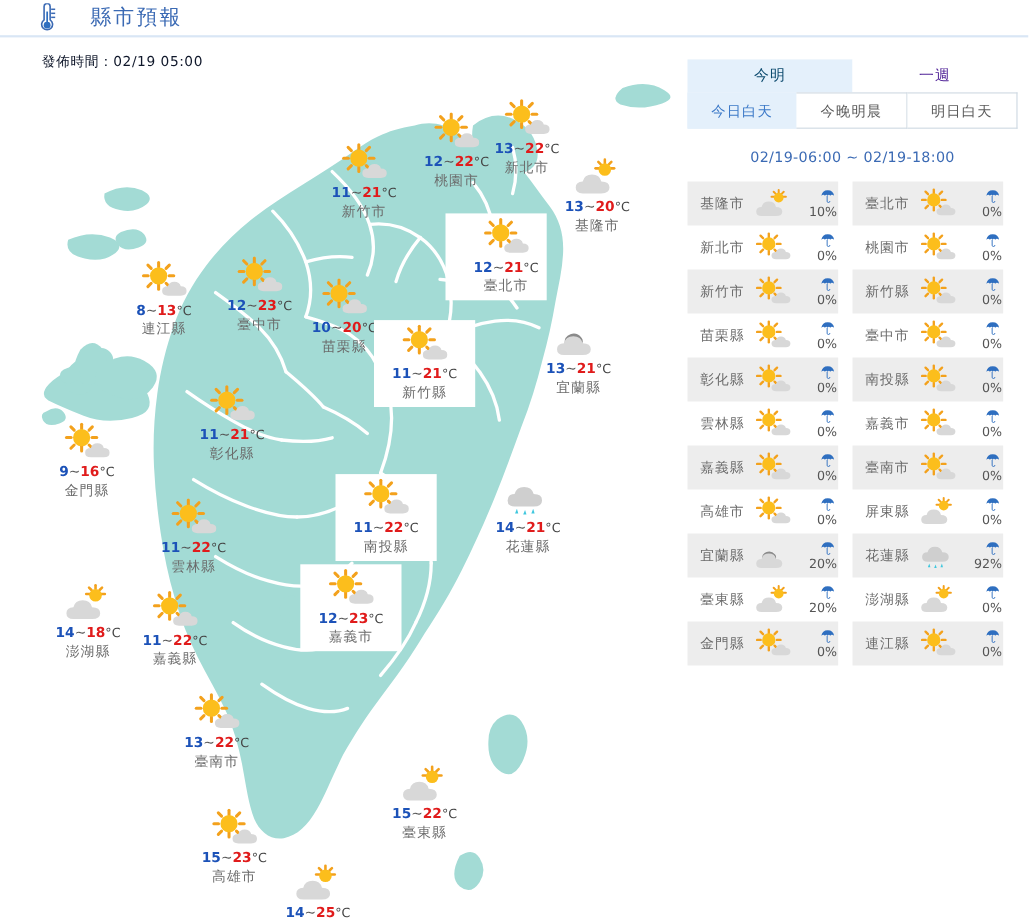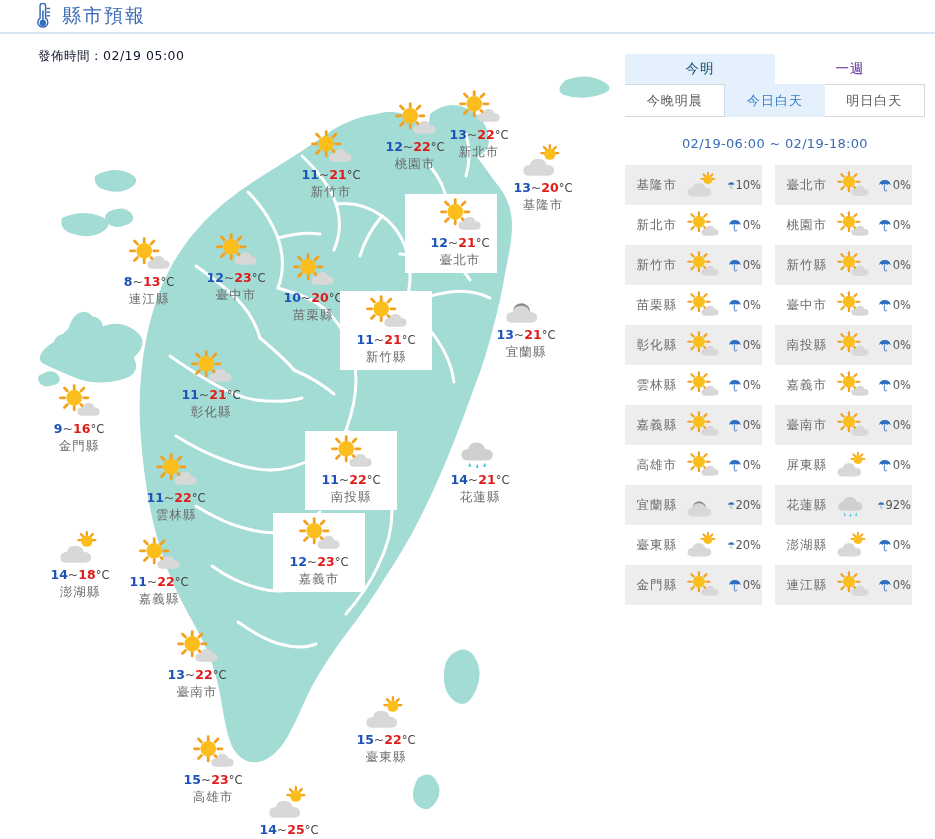--- a/index.html
+++ b/index.html
@@ -15,20 +15,21 @@
     height:34px;
     border-bottom:2px solid #d9e6f5;
     display:flex;align-items:center;
     padding-left:30px;
     box-sizing:border-box;
   }
   #thermo-icon{width:22px;height:26px;margin-right:10px;flex:0 0 auto;}
   #page-title{
     font-size:19px;color:#3b6ab4;letter-spacing:2px;
     font-family:Liberation Mono, monospace;
+    margin-left:20px;
   }
   #issue-time{
     position:absolute;left:38px;top:48px;
     font-size:12.5px;color:#0f172a;letter-spacing:.5px;
   }
 
   
   #wrap{position:absolute;top:36px;left:0;width:935px;height:803px;}
   #map-pane{position:absolute;left:0;top:0;width:620px;height:803px;}
   #list-pane{position:absolute;left:625px;top:18px;width:300px;}
@@ -87,21 +88,21 @@
   }
   .city-cell.shade{background:#ededed;}
   .city-cell .cname{
     width:52px;text-align:right;
     font-size:12.5px;color:#6b6b6b;letter-spacing:1px;
     flex:0 0 auto;
   }
   .city-cell .cicon{width:36px;height:28px;flex:0 0 auto;margin-left:8px;}
   .city-cell .crain{
     flex:0 0 auto;margin-left:6px;
-    display:flex;flex-direction:row;align-items:flex-end;
+    display:flex;flex-direction:column;align-items:flex-end;
     width:34px;
   }
   .umb{width:17px;height:14px;display:block;}
   .pop{font-size:11.5px;color:#555;line-height:13px;margin-top:1px;}
   .gap-col{width:13px;height:40px;}
   .gap-row{width:300px;height:0px;}
 </style>
 </head>
 <body>
 
@@ -592,22 +593,22 @@
     </div>
 
   <div id="list-pane">
 
     <div id="tabs-row1">
       <div class="tab1 active">今明</div>
       <div class="tab1">一週</div>
     </div>
 
     <div id="tabs-row2">
+      <div class="tab2 active">今日白天</div>
       <div class="tab2">今晚明晨</div>
-      <div class="tab2 active">今日白天</div>
       <div class="tab2">明日白天</div>
     </div>
 
     <div id="range-time">02/19-06:00 ~ 02/19-18:00</div>
 
     <div id="city-grid">
 
     <div class="city-cell shade">
           <div class="cname">基隆市</div>
           <svg viewBox="0 0 44 34" height="26" width="34" class="cicon">

